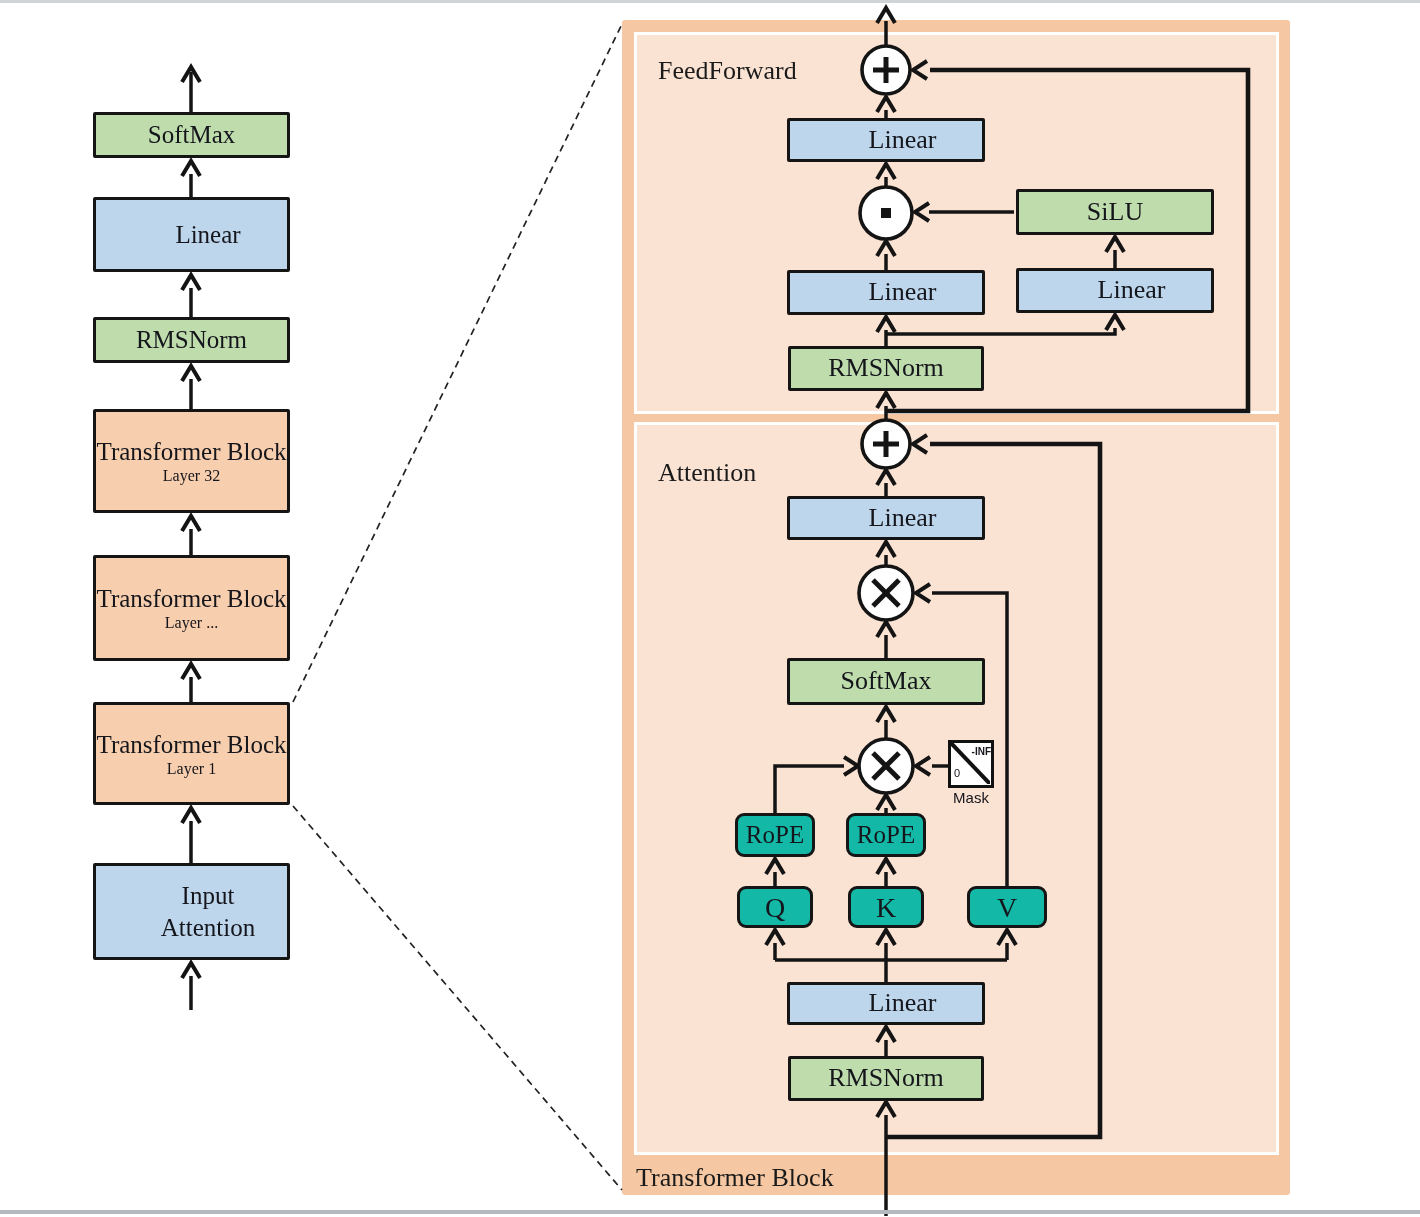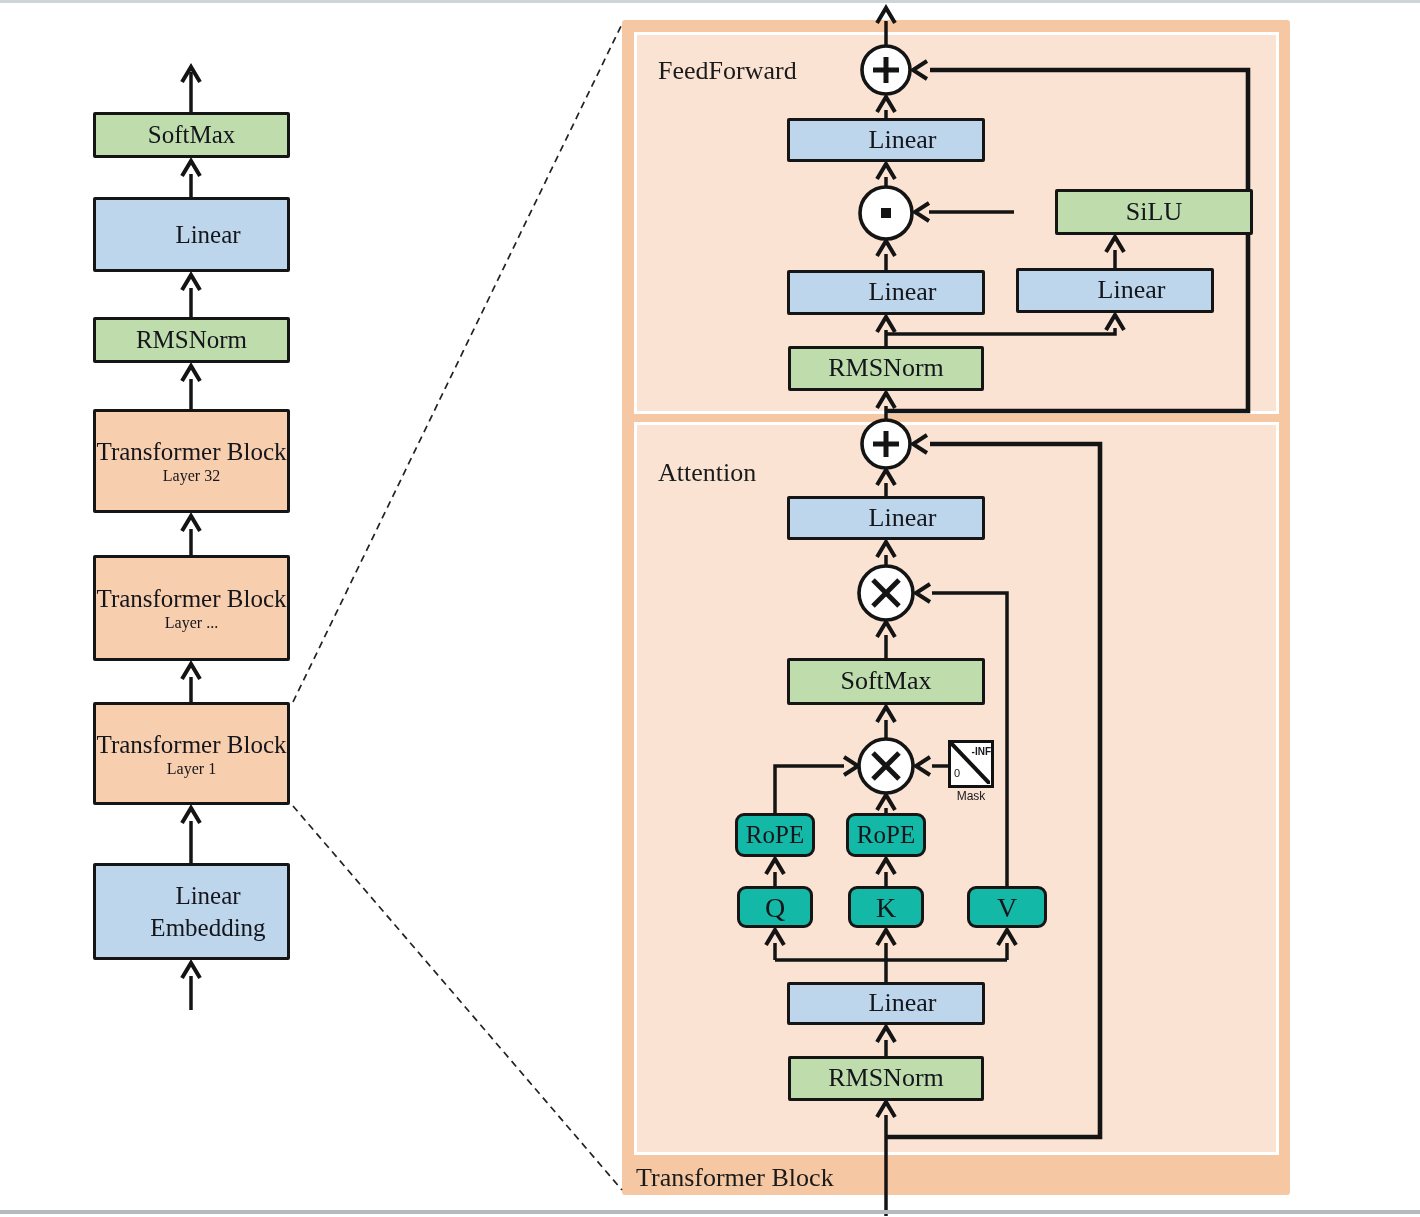--- a/index.html
+++ b/index.html
@@ -32,21 +32,21 @@
   .thick{stroke-width:4.6;}
   .head{stroke:#141414;stroke-width:4;fill:none;stroke-linejoin:miter;}
   .dash{stroke:#222;stroke-width:1.7;fill:none;stroke-dasharray:7 5;}
   .node{fill:#ffffff;stroke:#141414;stroke-width:3.6;}
   .glyph{stroke:#141414;stroke-width:5;fill:none;}
 
   .maskbox{position:absolute;left:948px;top:740px;width:46px;height:48px;background:#ffffff;
            border:3.5px solid #111;box-sizing:border-box;}
   .maskbox .neginf{position:absolute;right:0px;top:3px;font-size:10px;font-weight:bold;font-family:"Liberation Sans",sans-serif;}
   .maskbox .zero{position:absolute;left:3px;bottom:6px;font-size:11px;font-family:"Liberation Sans",sans-serif;}
-  .masklabel{position:absolute;left:938px;top:789px;width:66px;text-align:center;font-size:12px;font-family:"Liberation Sans",sans-serif;}
+  .masklabel{position:absolute;left:938px;top:789px;width:66px;text-align:center;font-size:15px;font-family:"Liberation Sans",sans-serif;}
 </style>
 </head>
 <body>
 
 <div id="stage">
 
   <div class="edge top"></div>
 
   <div class="panel outer-panel" style="left:622px;top:20px;width:668px;height:1175px;"></div>
   <div class="panel inner-panel" style="left:634px;top:32px;width:645px;height:382px;"></div>
@@ -189,27 +189,27 @@
     </div>
   <div class="box orange f25" style="left:93px;top:555px;width:197px;height:106px;">
     <span>Transformer Block</span>
     <span class="sub">Layer ...</span>
     </div>
   <div class="box orange f25" style="left:93px;top:702px;width:197px;height:103px;">
     <span>Transformer Block</span>
     <span class="sub">Layer 1</span>
     </div>
   <div class="box blue f25" style="left:93px;top:863px;width:197px;height:97px;">
-    <span class="wrapnarrow">Linear Embedding</span>
+    <span class="wrapnarrow">Input Attention</span>
     </div>
 
   <div class="box blue f26" style="left:787px;top:118px;width:198px;height:44px;">
     <span>Linear</span>
     </div>
-  <div class="box green f26" style="left:1016px;top:189px;width:198px;height:46px;margin-left:39px;">
+  <div class="box green f26" style="left:1016px;top:189px;width:198px;height:46px;">
     <span>SiLU</span>
     </div>
   <div class="box blue f26" style="left:787px;top:270px;width:198px;height:45px;">
     <span>Linear</span>
     </div>
   <div class="box blue f26" style="left:1016px;top:268px;width:198px;height:45px;">
     <span>Linear</span>
     </div>
   <div class="box green f26" style="left:788px;top:346px;width:196px;height:45px;">
     <span>RMSNorm</span>

